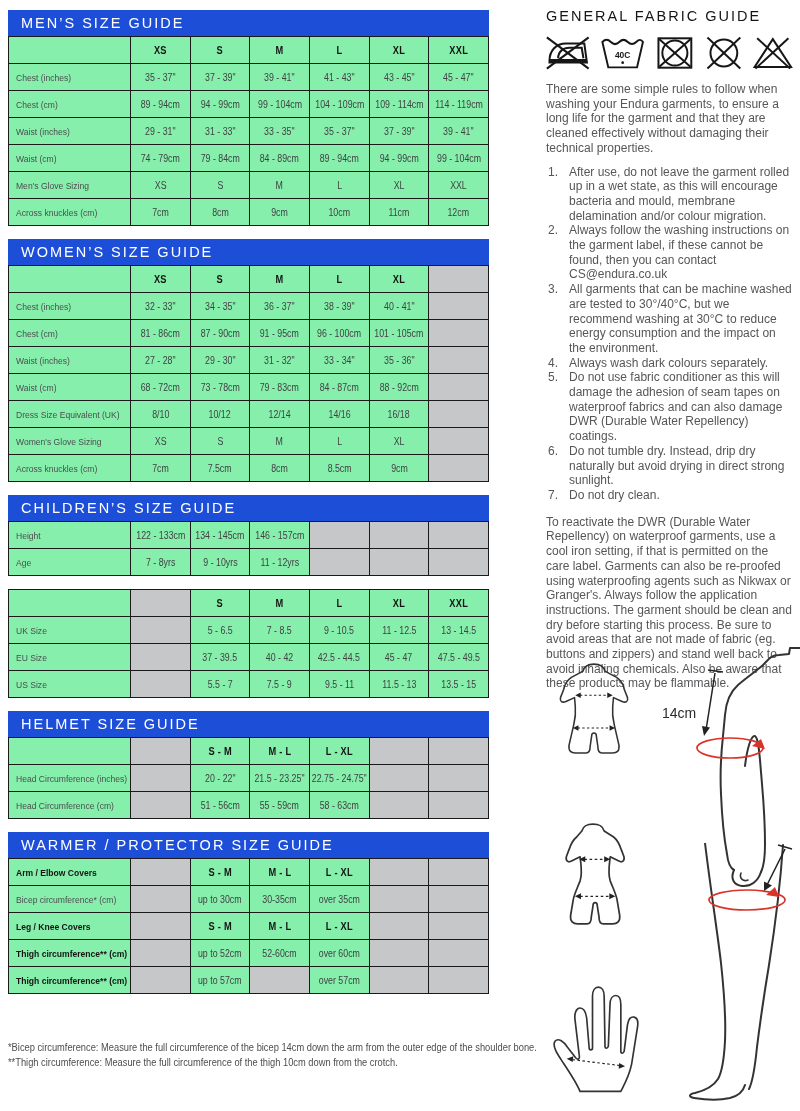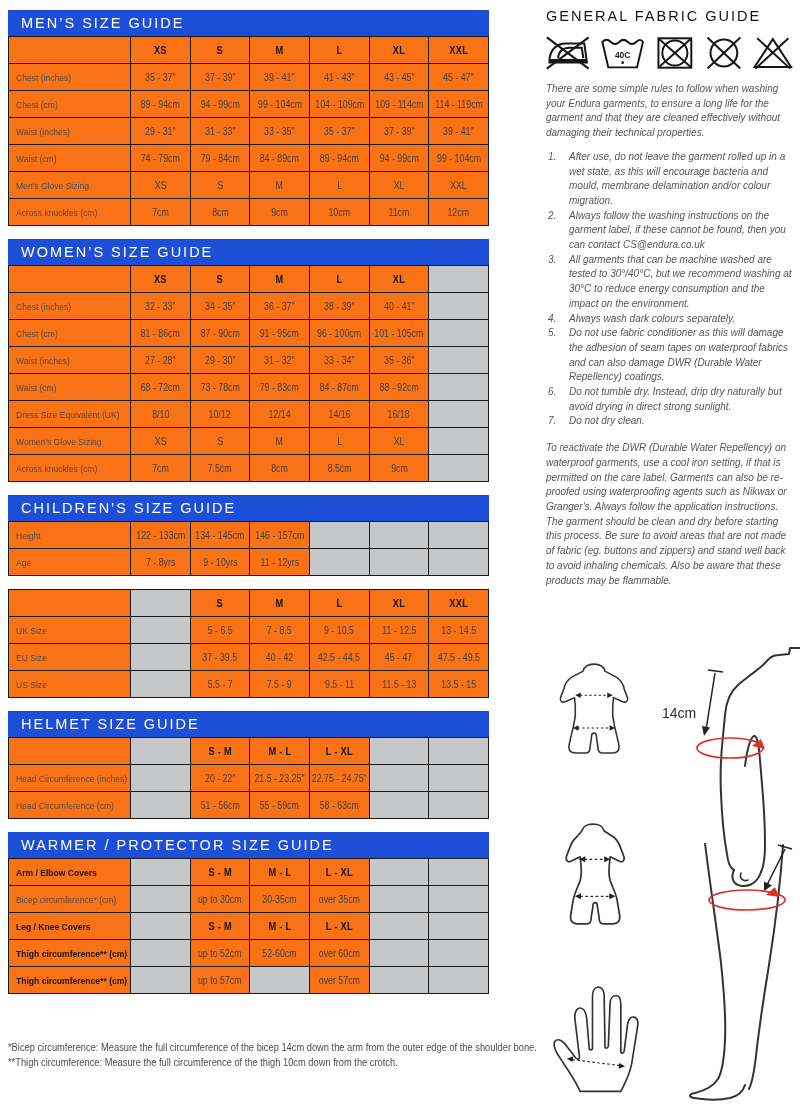--- a/index.html
+++ b/index.html
@@ -12,42 +12,42 @@
   .left-col { position:absolute; left:8px; top:10px; width:481px; }
   .size-table { margin-bottom:13px; }
   .tbar {
     background:#1d4ed8; color:#ffffff; height:26px;
     display:flex; align-items:center; padding-left:13px;
     font-size:14.5px; letter-spacing:2px; font-weight:400;
   }
   .tgrid {
     display:grid; grid-template-columns:122px repeat(6,1fr);
     border-left:1px solid #1a1a1a; border-top:1px solid #1a1a1a;
-    background:#f97316;
+    background:#86efac;
   }
   .tc {
     border-right:1px solid #1a1a1a; border-bottom:1px solid #1a1a1a;
     min-height:27px; display:flex; align-items:center; justify-content:center;
     font-size:10px; color:#414143; padding:1px 1px; overflow:hidden;
   }
   .tc span { display:inline-block; white-space:nowrap; transform:scaleX(.88); transform-origin:50% 50%; }
   .tc.lbl { justify-content:flex-start; padding-left:7px; font-size:9.5px; color:#4d4d4f; }
   .tc.lbl span { transform-origin:0 50%; transform:scaleX(.9); }
   .tc.hdr { font-weight:bold; color:#141414; font-size:10.5px; letter-spacing:.3px; }
   .tc.b { font-weight:bold; color:#141414; }
   .tc.grey { background:#c6c7c9; }
   .footnotes { margin-top:46px; }
   .footnotes p { font-size:10px; color:#4d4d4f; line-height:15px;
     transform:scaleX(.93); transform-origin:0 50%; white-space:nowrap; }
   
   .right-col { position:absolute; left:546px; top:8px; width:248px; }
   .care-title { font-size:14.5px; letter-spacing:2px; font-weight:400; color:#161616; margin-bottom:9px; }
   .care-icons { display:flex; align-items:center; gap:9px; margin-bottom:9px; height:40px; }
   .care-icons svg { display:block; }
-  .care-text { font-size:10px; line-height:14.7px; color:#565659;font-style:italic; }
+  .care-text { font-size:12px; line-height:14.7px; color:#565659; }
   .care-intro { margin-bottom:9px; }
   .care-list { list-style:none; counter-reset:item; margin-bottom:12px; }
   .care-list li { counter-increment:item; position:relative; padding-left:23px; }
   .care-list li::before { content:counter(item) "."; position:absolute; left:2px; }
   
   .diag { position:absolute; }
   .outline { fill:none; stroke:#333333; stroke-width:2; stroke-linejoin:round; stroke-linecap:round; }
   .thin { fill:none; stroke:#333333; stroke-width:1.6; stroke-linejoin:round; stroke-linecap:round; }
   .dash { fill:none; stroke:#222222; stroke-width:1.4; stroke-dasharray:3 3; }
   .ah { fill:#222222; stroke:none; }

